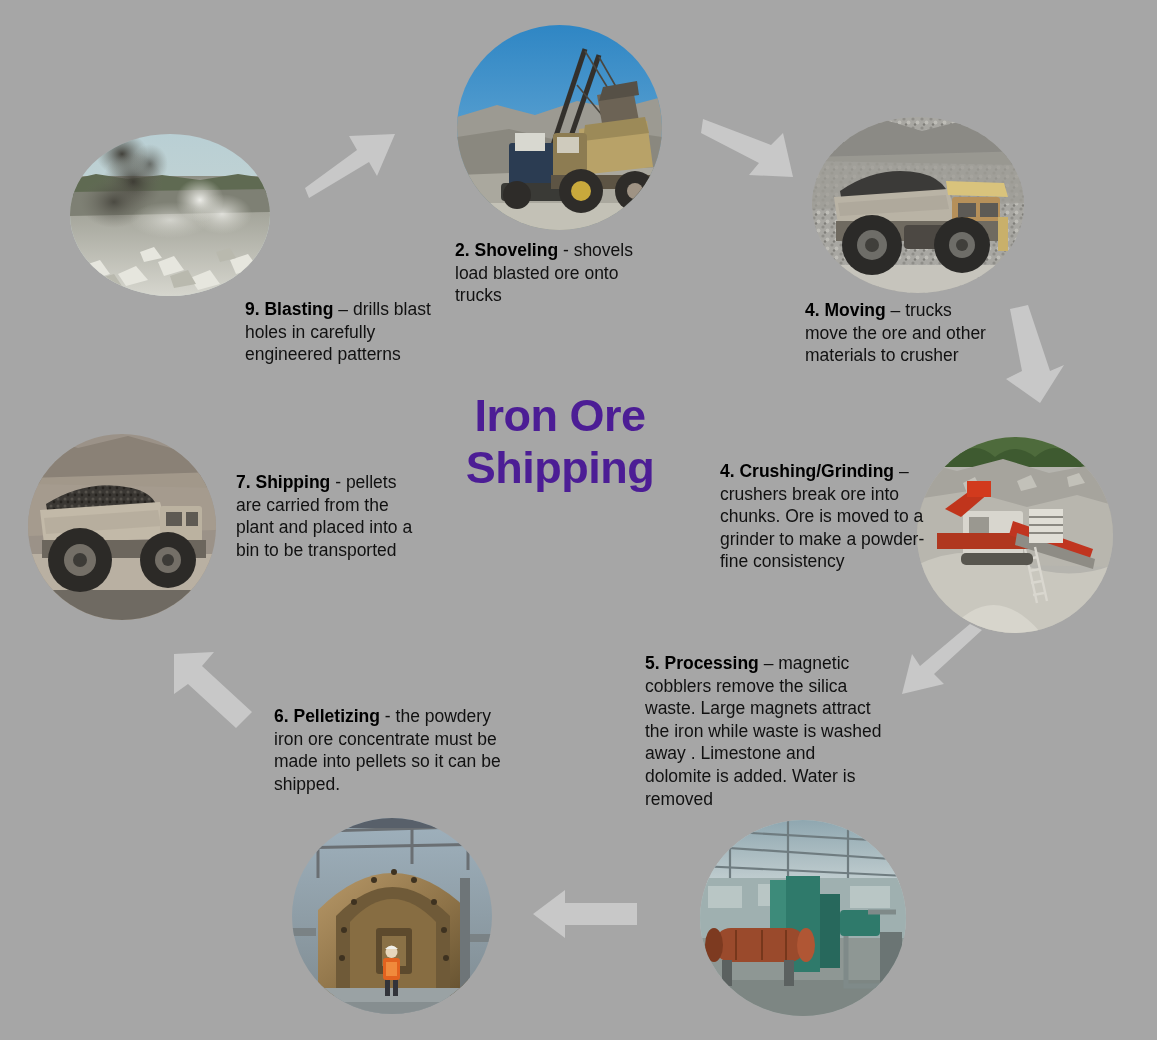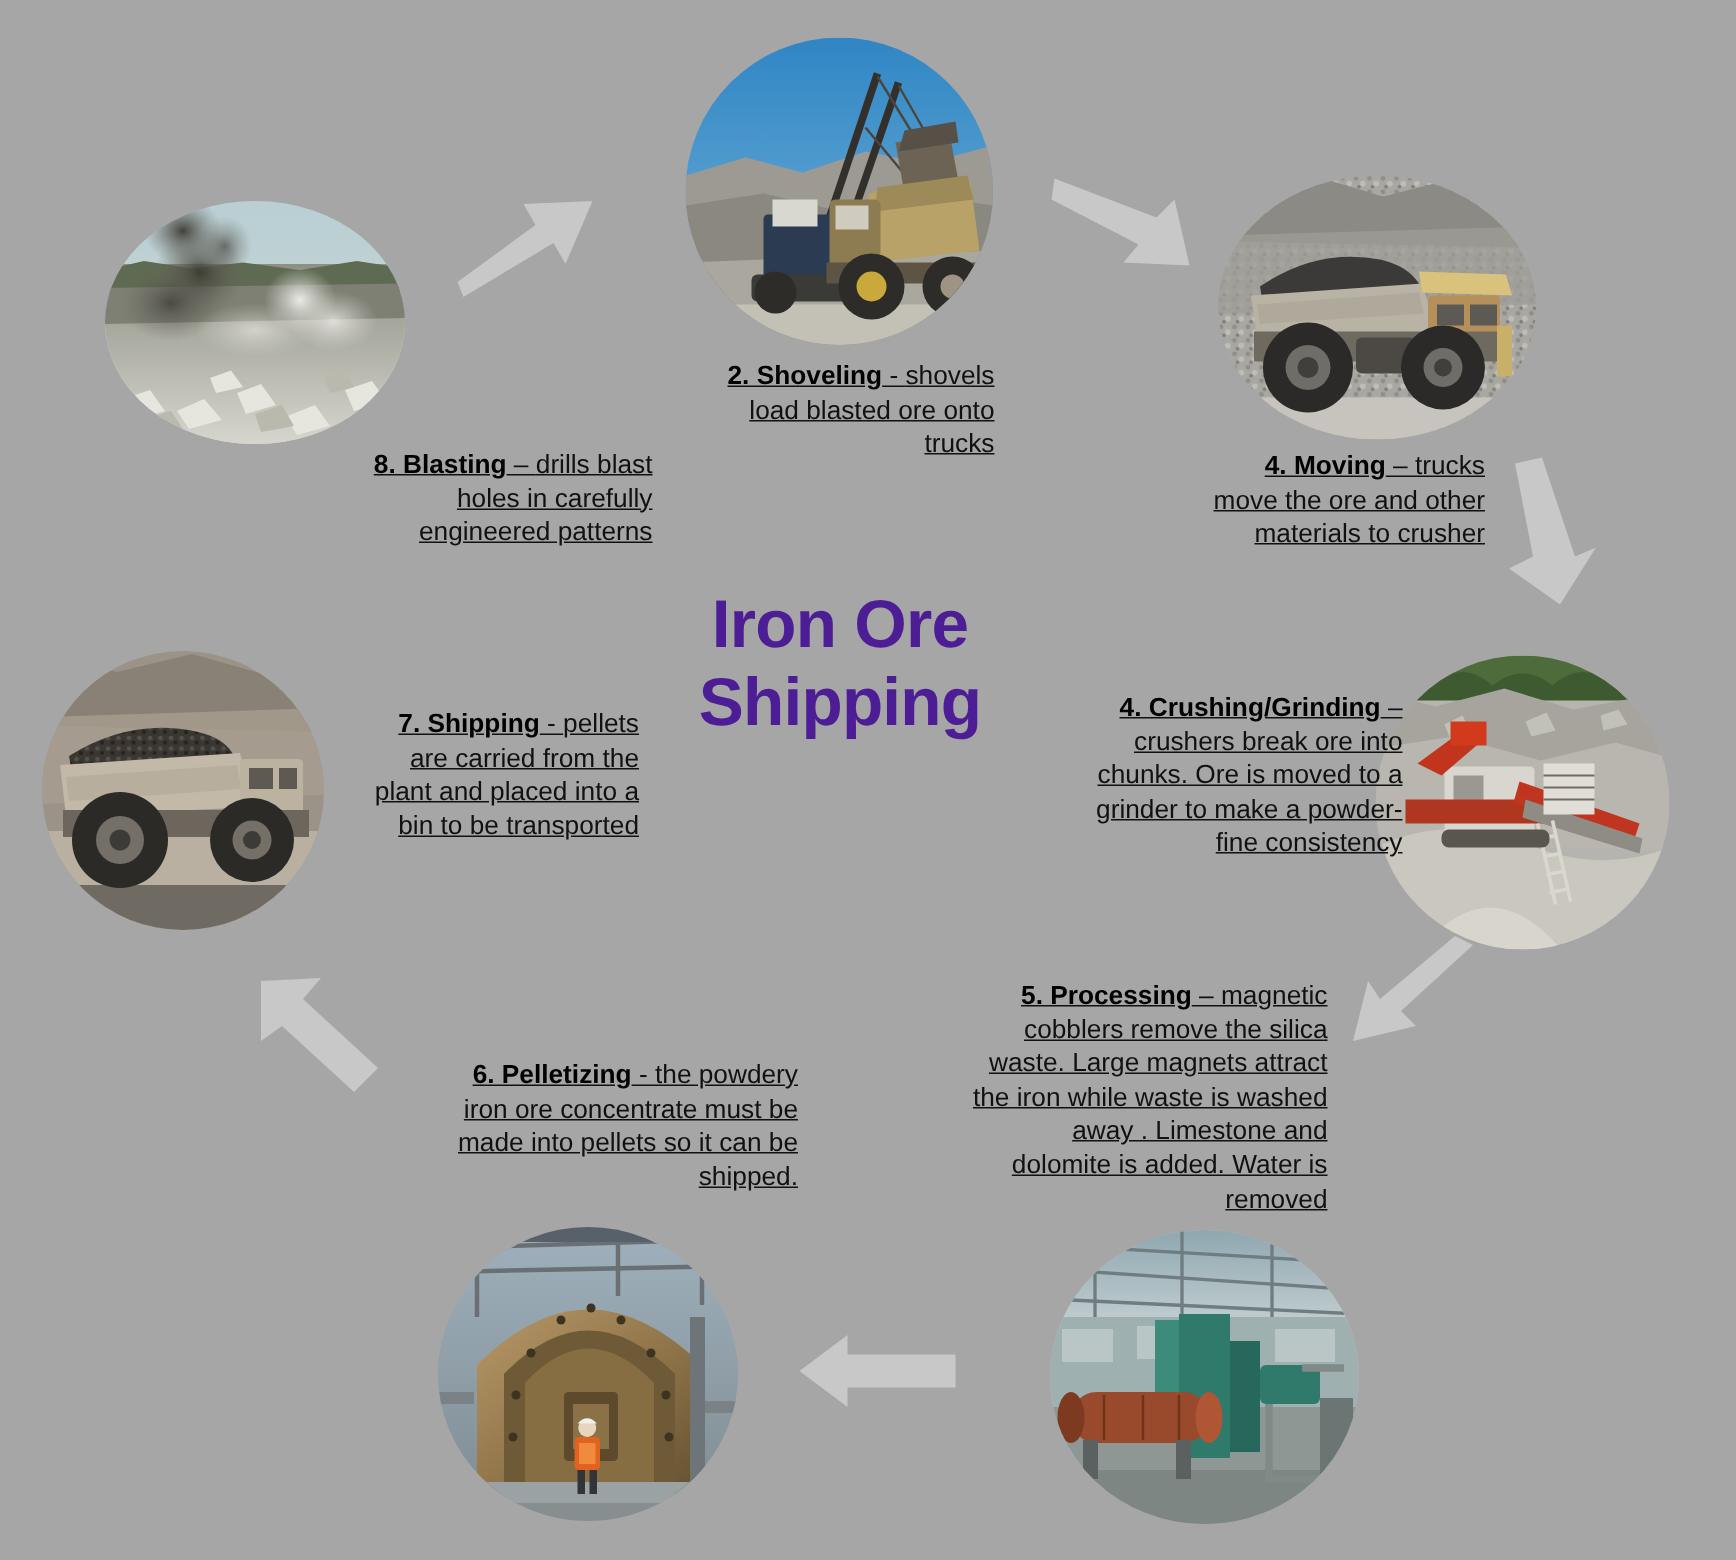--- a/index.html
+++ b/index.html
@@ -8,26 +8,25 @@
     width:1157px;height:1040px;
     background:#a6a6a6;
     font-family:"Liberation Sans", sans-serif;
     overflow:hidden;
   }
   #canvas{position:relative;width:1157px;height:1040px;}
 
   
   .caption{
     position:absolute;
-    text-align:right;
+    text-align:left;
     color:#111111;
     font-size:17.5px;
     line-height:22.6px;
     font-family:"Liberation Sans", sans-serif;
-    text-decoration:underline;
   }
   .caption b{font-weight:bold;color:#000;}
 
   
   #title{
     position:absolute;
     left:430px;top:390px;width:260px;
     text-align:center;
     color:#b04d0c;
     font-size:45px;
@@ -416,40 +415,40 @@
     </svg>
   </div>
 
   <div class="arrow" style="left:170px;top:650px;width:84px;height:80px;">
     <svg viewBox="0 0 84 80">
       <polygon points="4,4 44,2 32,16 82,62 66,78 18,34 4,44" fill="#c8c8c8"></polygon>
     </svg>
   </div>
 
   <div class="caption" style="left:245px;top:298px;width:190px;">
-    <b>8. Blasting</b><span> – </span><span>drills blast holes in carefully engineered patterns</span>
+    <b>9. Blasting</b><span> – </span><span>drills blast holes in carefully engineered patterns</span>
   </div>
 
   <div class="caption" style="left:455px;top:239px;width:208px;">
     <b>2. Shoveling</b><span> - </span><span>shovels load blasted ore onto trucks</span>
   </div>
 
   <div class="caption" style="left:805px;top:299px;width:185px;">
     <b>4. Moving</b><span> – </span><span>trucks move the ore and other materials to crusher</span>
   </div>
 
   <div class="caption" style="left:720px;top:460px;width:215px;">
     <b>4. Crushing/Grinding</b><span> – </span><span>crushers break ore into chunks. Ore is moved to a grinder to make a powder-fine consistency</span>
   </div>
 
   <div class="caption" style="left:645px;top:652px;width:240px;">
     <b>5. Processing</b><span> – </span><span>magnetic cobblers remove the silica waste. Large magnets attract the iron while waste is washed away . Limestone and dolomite is added. Water is removed</span>
   </div>
 
-  <div class="caption" style="left:288px;top:705px;width:244px;">
+  <div class="caption" style="left:274px;top:705px;width:244px;">
     <b>6. Pelletizing</b><span> - </span><span>the powdery iron ore concentrate must be made into pellets so it can be shipped.</span>
   </div>
 
   <div class="caption" style="left:236px;top:471px;width:190px;">
     <b>7. Shipping</b><span> - </span><span>pellets are carried from the plant and placed into a bin to be transported</span>
   </div>
 
   <div id="title" style="color: #4c1d95;">
     <div>Iron Ore</div>
     <div>Shipping</div>

